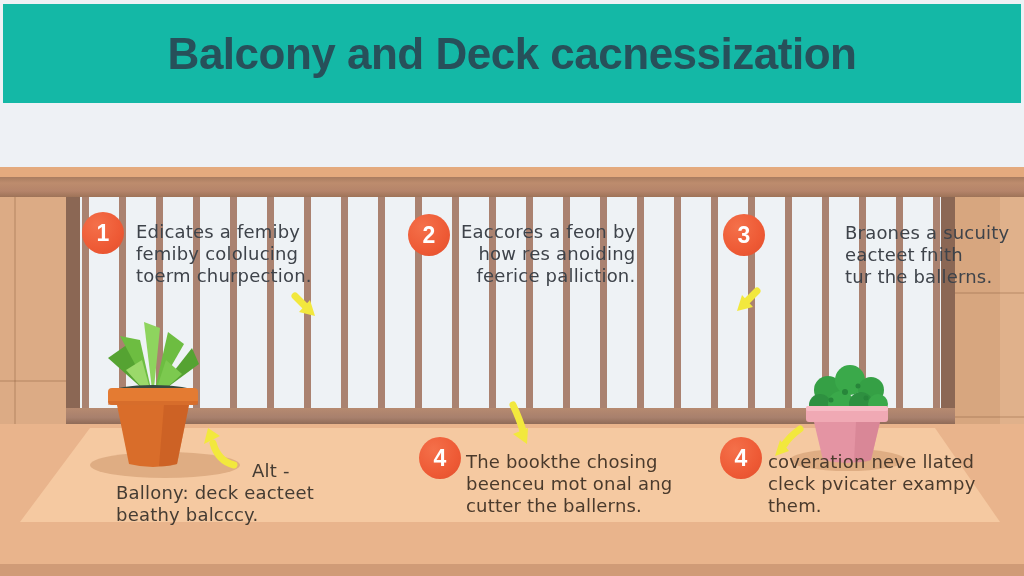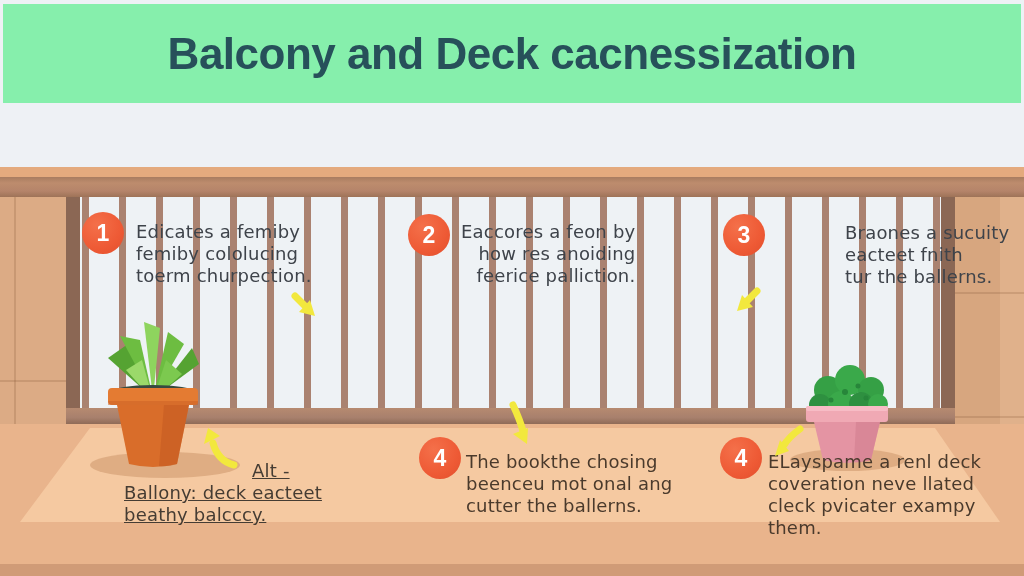--- a/index.html
+++ b/index.html
@@ -1,19 +1,19 @@
 <!DOCTYPE html>
 <html><head>
 <meta charset="utf-8">
 <style>
   html,body{margin:0;padding:0;background:#eef1f5;}
   .canvas{position:relative;width:1024px;height:576px;overflow:hidden;background:#eef1f5;font-family:"DejaVu Sans",sans-serif;}
 
   
-  .title-band{position:absolute;left:3px;top:4px;width:1018px;height:99px;background:#86efac;display:flex;align-items:center;justify-content:center;}
+  .title-band{position:absolute;left:3px;top:4px;width:1018px;height:99px;background:#14b8a6;display:flex;align-items:center;justify-content:center;}
   .title{font-family:"Liberation Sans",sans-serif;font-weight:bold;font-size:44px;color:#27505a;letter-spacing:-0.5px;white-space:nowrap;}
 
   
   .strip-light{position:absolute;left:0;top:167px;width:1024px;height:10px;background:#e4aa7e;}
   .rail-top{position:absolute;left:0;top:177px;width:1024px;height:20px;background:linear-gradient(#a87c60,#bd8c6d 30%,#b5846a 70%,#9e7358);}
 
   
   .railing{position:absolute;left:66px;top:197px;width:889px;height:211px;background-color:#eef2f5;
     background-image:repeating-linear-gradient(90deg,transparent 0 16px,#aa8270 16px 23px,transparent 23px 37px);}
   .post{position:absolute;top:197px;width:14px;height:227px;background:#8b6754;}
@@ -40,23 +40,23 @@
     background:radial-gradient(circle at 35% 30%,#f4704a,#ee5a35 60%,#e24e2c);
     color:#ffffff;display:flex;align-items:center;justify-content:center;
     font-family:"Liberation Sans",sans-serif;font-weight:bold;font-size:23px;}
   .b1{left:82px;top:212px;}  .b2{left:408px;top:214px;}  .b3{left:723px;top:214px;}
   .b4{left:419px;top:437px;} .b5{left:720px;top:437px;}
 
   
   .step-text{position:absolute;font-size:18px;line-height:22px;color:#3e434a;letter-spacing:.2px;}
   .t1{left:136px;top:221px;}  .t2{left:461px;top:221px;text-align:right;}  .t3{left:805px;top:222px;margin-left:40px;}
   .t4{left:466px;top:451px;color:#4a3a2c;}  .t5{left:768px;top:451px;color:#4a3a2c;}
-  .cap{position:absolute;font-size:18px;line-height:22px;color:#453c33;letter-spacing:.2px;text-decoration:underline;}
+  .cap{position:absolute;font-size:18px;line-height:22px;color:#453c33;letter-spacing:.2px;}
   .cap-label{left:252px;top:460px;}
-  .cap-lines{left:124px;top:482px;}
+  .cap-lines{left:116px;top:482px;}
 
   .arrow{position:absolute;}
   .plant{position:absolute;}
 </style>
 </head>
 <body>
 
 <div class="canvas">
 
   <div class="title-band">
@@ -136,21 +136,20 @@
     <div>Braones a sucuity</div>
     <div>eacteet fnith</div>
     <div>tur the ballerns.</div>
   </div>
   <div class="step-text t4">
     <div>The bookthe chosing</div>
     <div>beenceu mot onal ang</div>
     <div>cutter the ballerns.</div>
   </div>
   <div class="step-text t5">
-    <div>ELayspame a renl deck</div>
     <div>coveration neve llated</div>
     <div>cleck pvicater exampy</div>
     <div>them.</div>
   </div>
 
   <div class="cap cap-label">Alt -</div>
   <div class="cap cap-lines">
     <div>Ballony: deck eacteet</div>
     <div>beathy balcccy.</div>
   </div>

